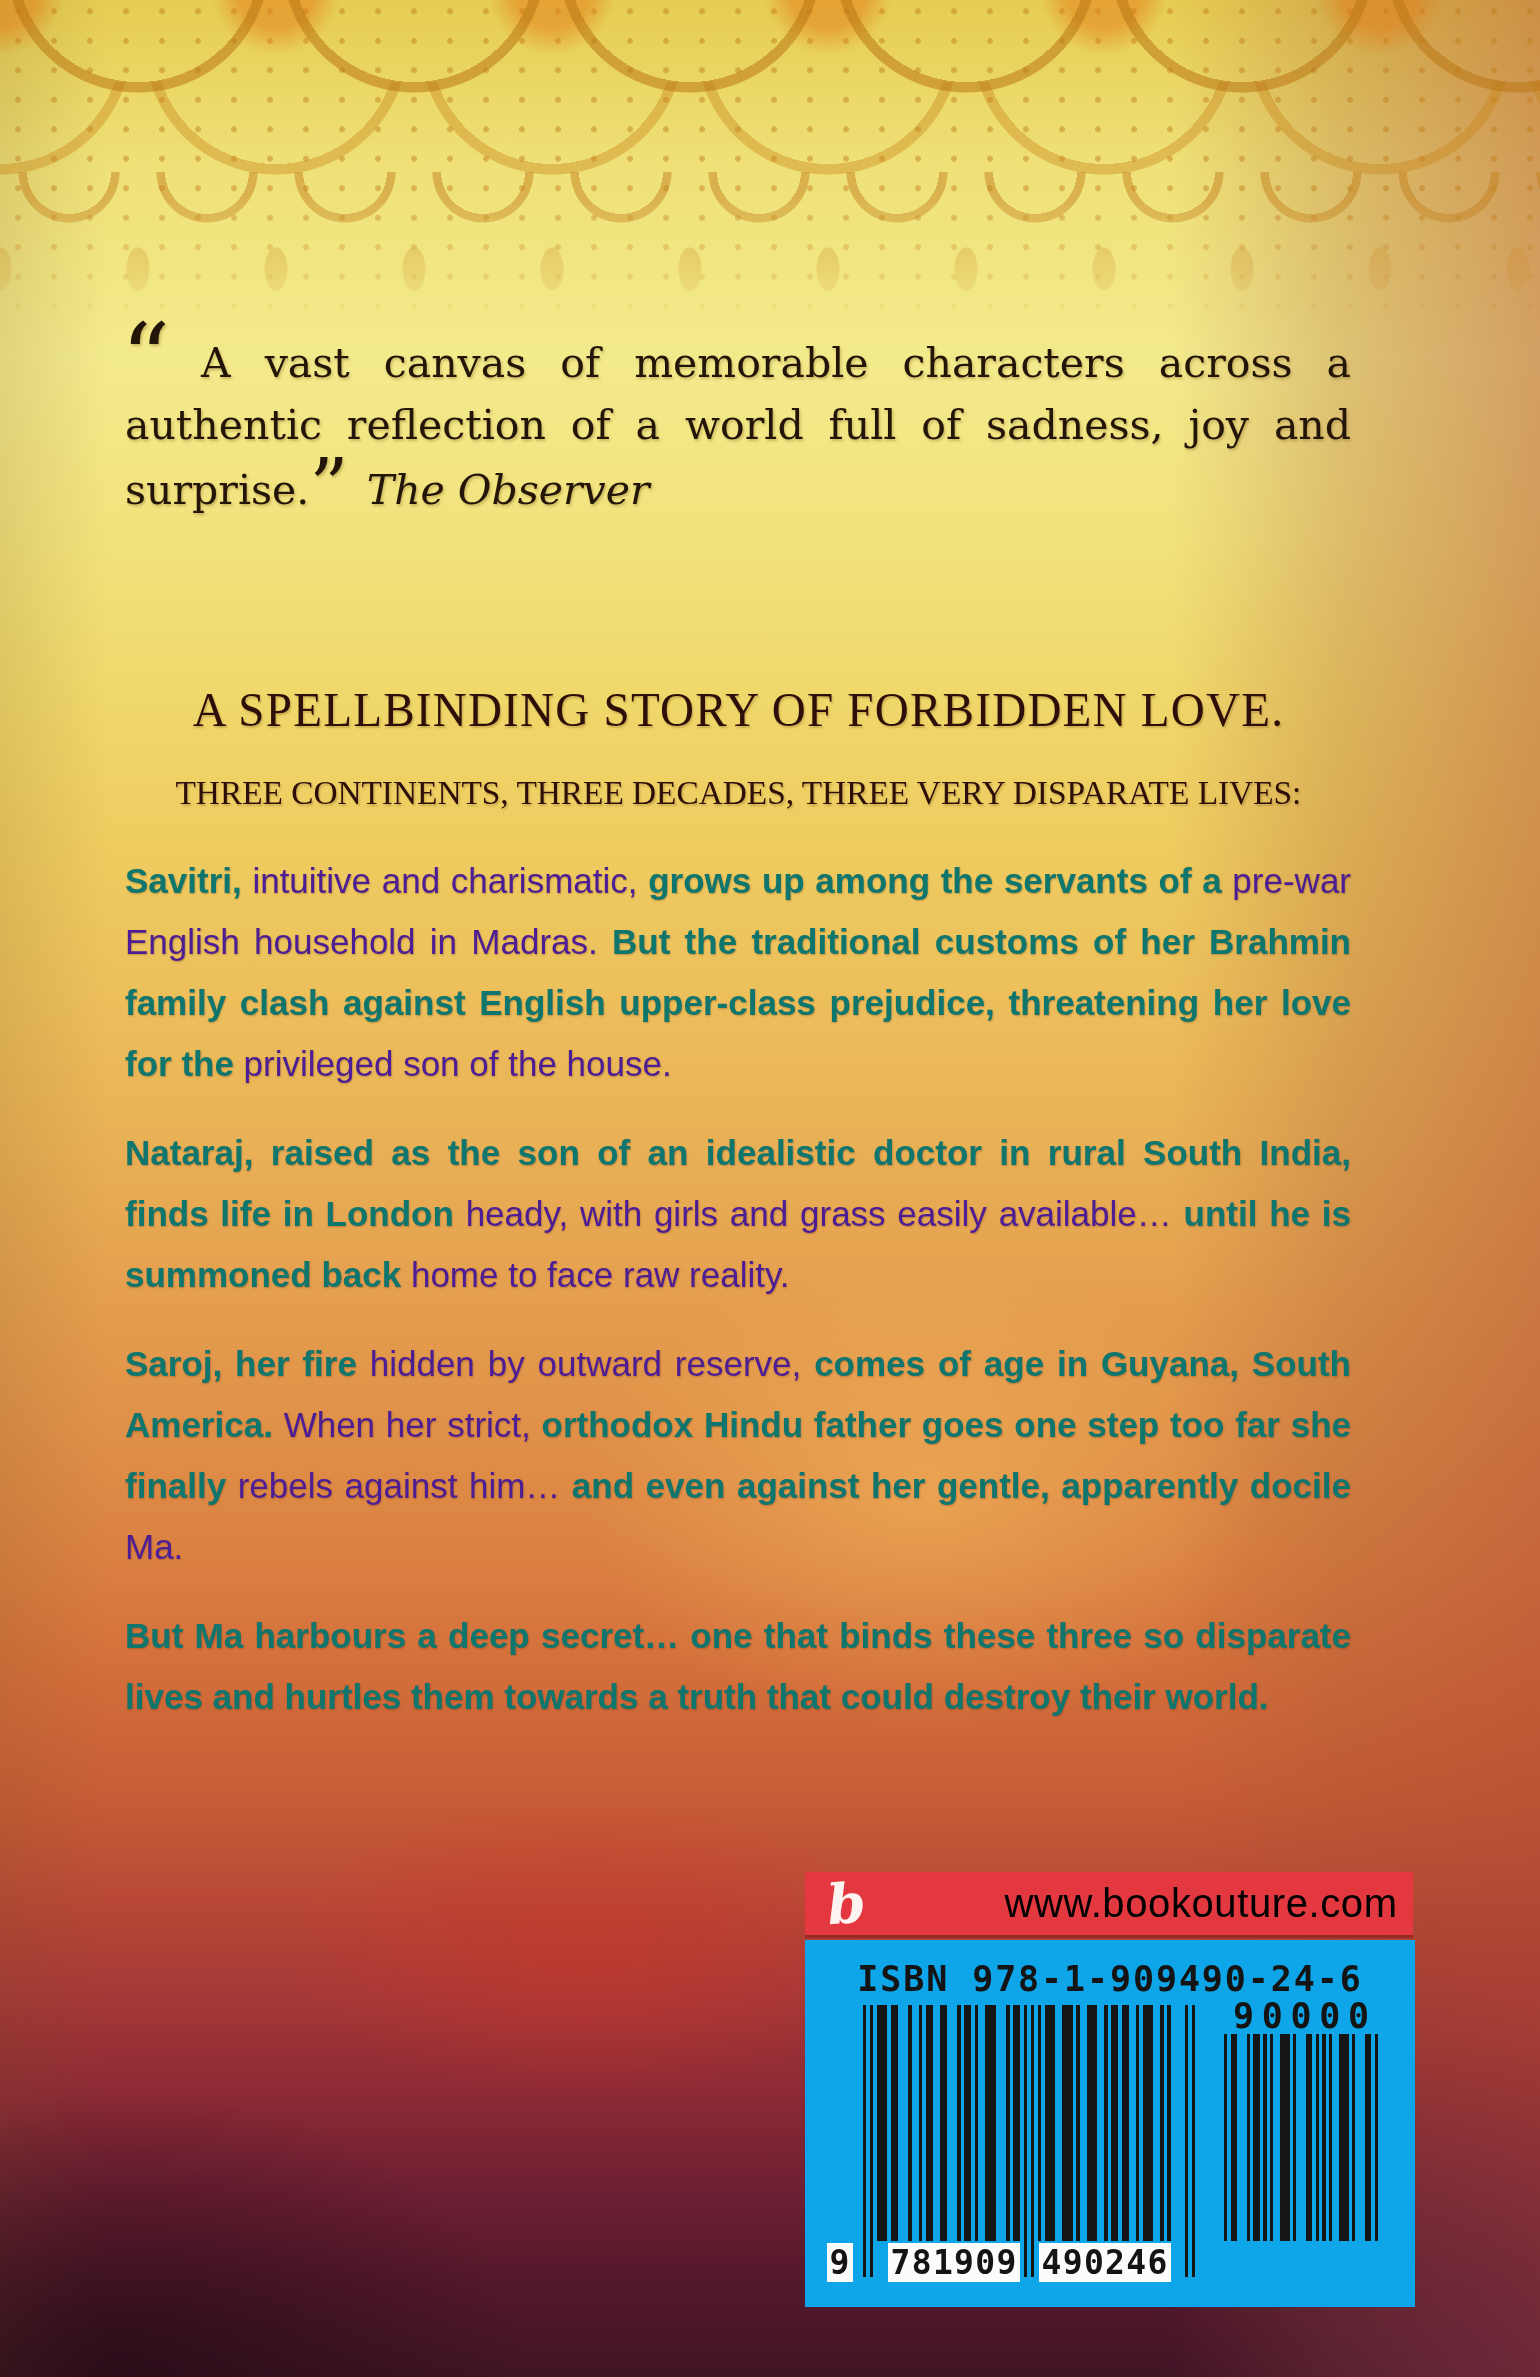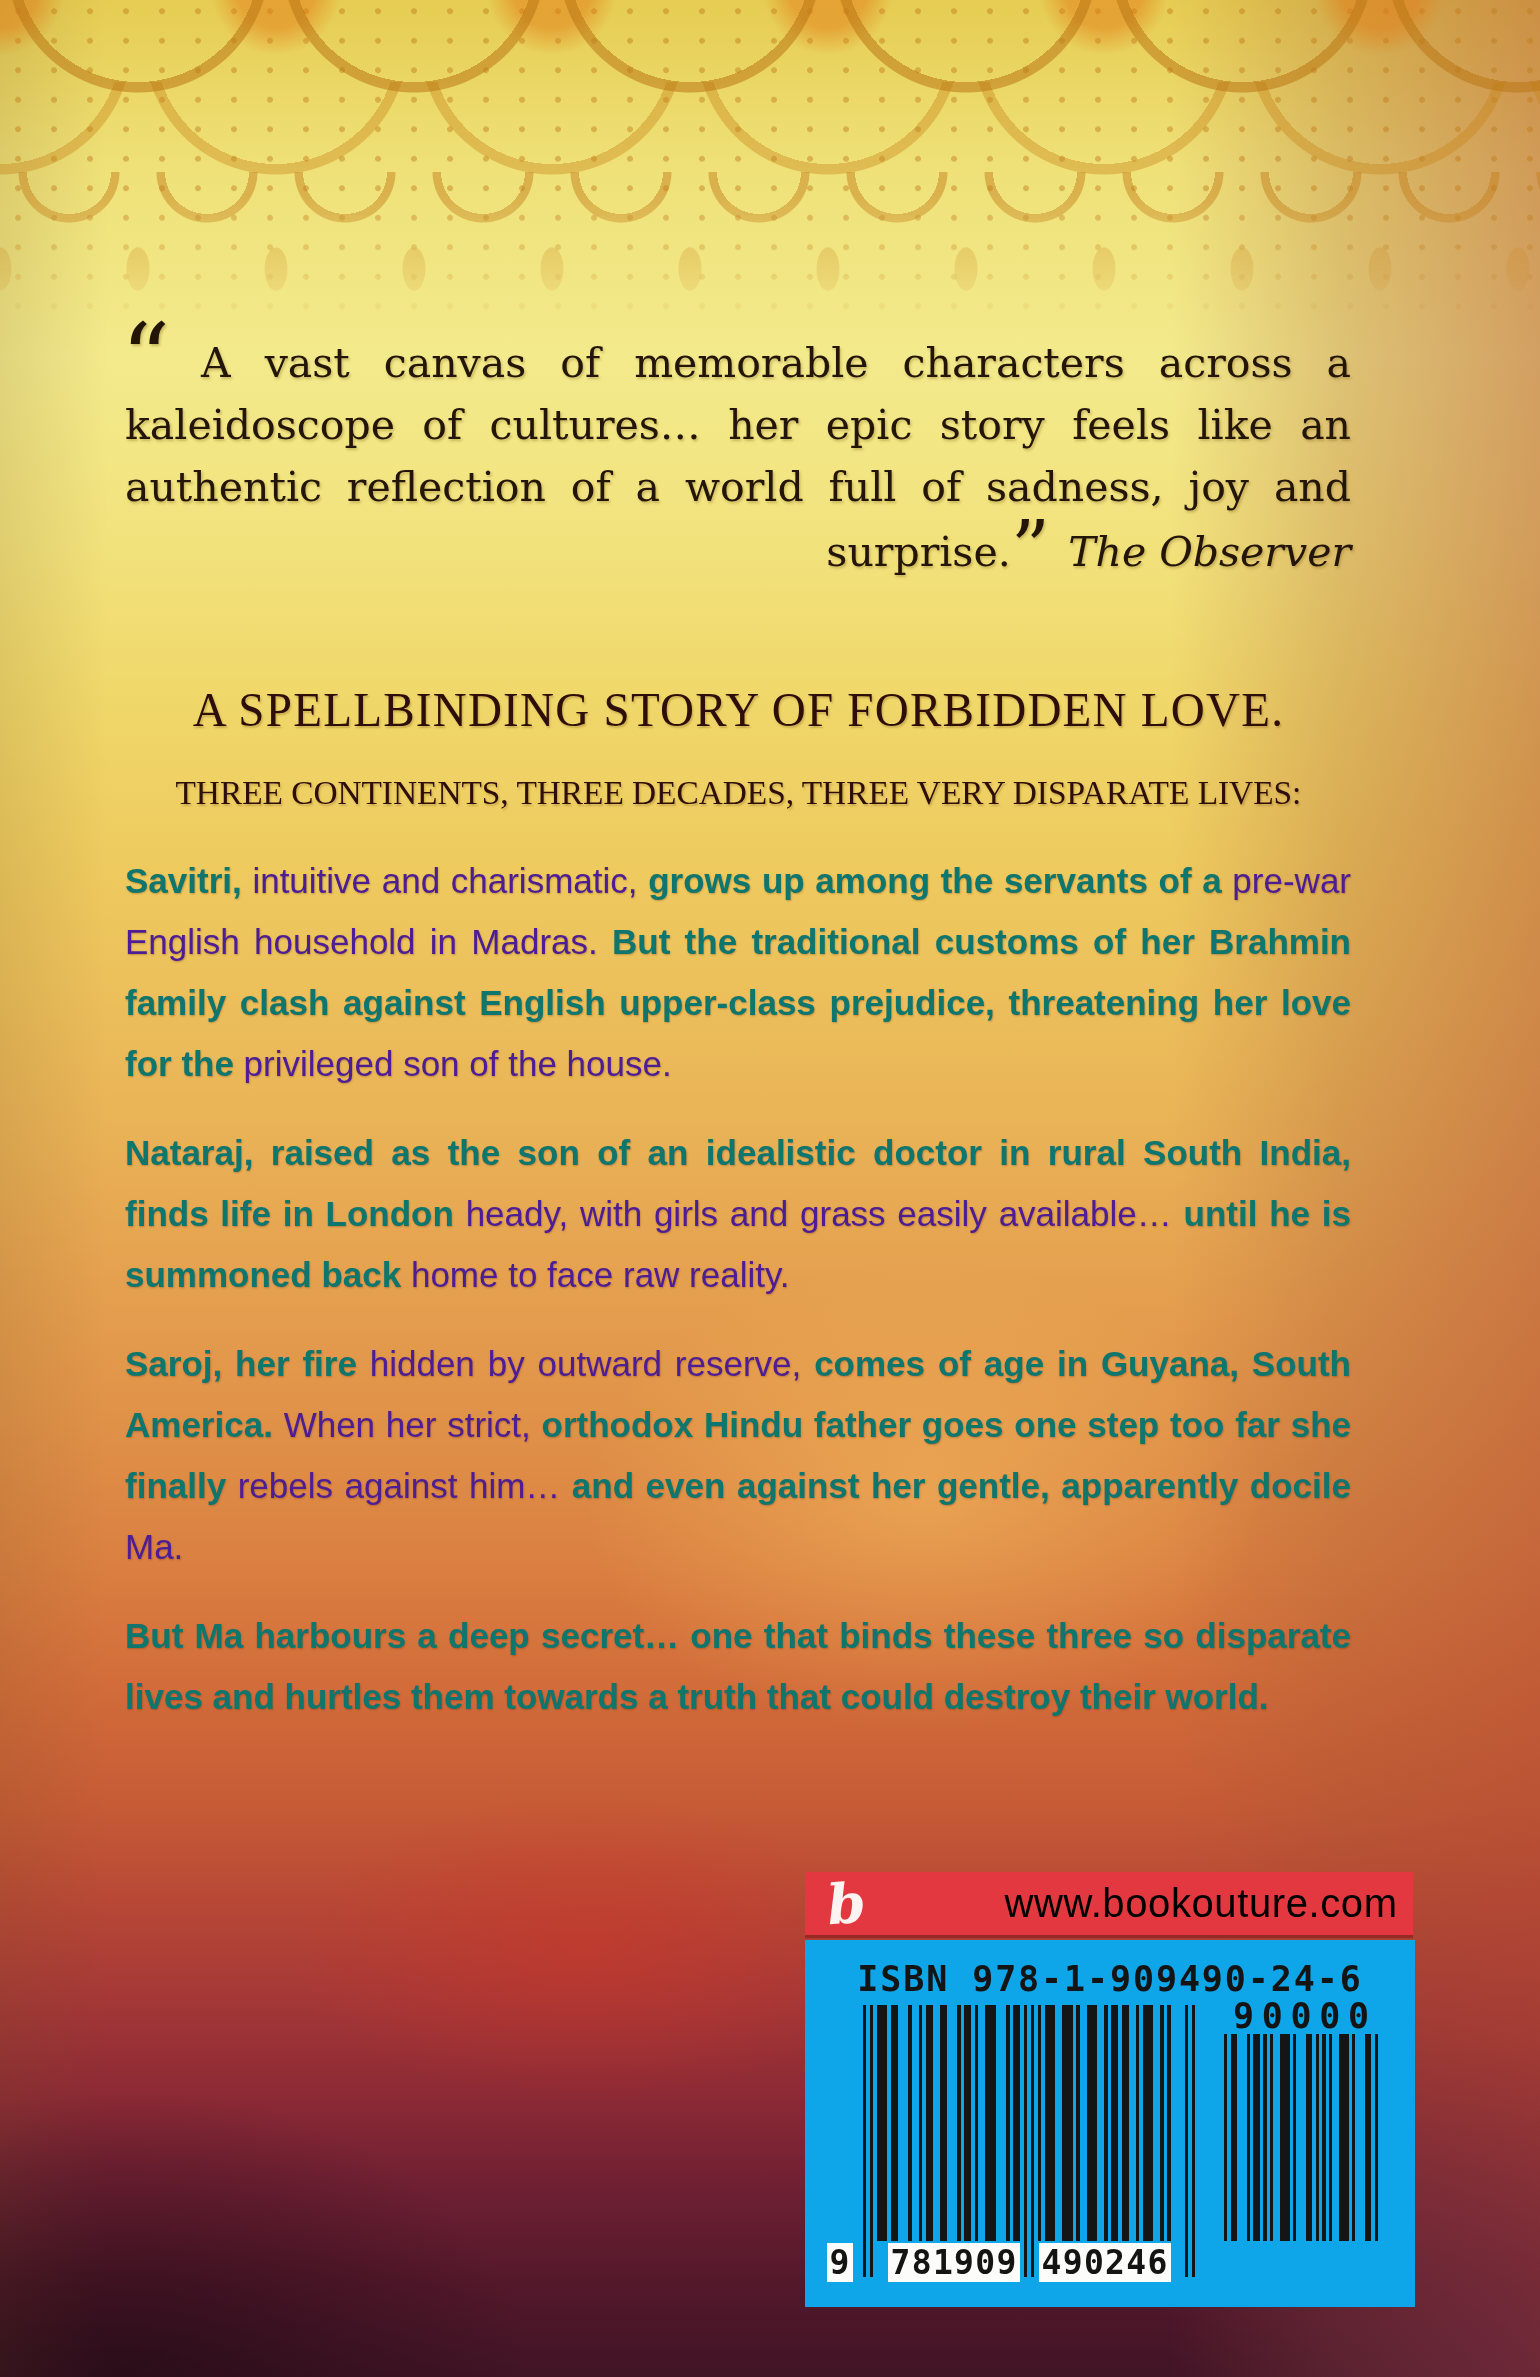--- a/index.html
+++ b/index.html
@@ -48,21 +48,21 @@
     position:absolute;left:125px;top:332px;width:1226px;
     font-family:"DejaVu Serif",serif;font-size:41px;color:#241509;
     text-shadow:1.3px 1.9px 2.6px rgba(120,90,20,0.35);
   }
   .quote-open{
     position:absolute;left:-3.9px;top:-22px;font-size:96px;line-height:1;
     color:#241509;letter-spacing:-5.1px;
   }
   .quote-line{line-height:62px;text-align:justify;text-align-last:justify;white-space:nowrap;}
   .quote-line.first{text-indent:76px;}
-  .quote-last{line-height:62px;text-align:right;margin-top:2.6px;}
+  .quote-last{line-height:62px;text-align:left;margin-top:2.6px;}
   .close-mark{font-size:77px;line-height:0;position:relative;top:9px;letter-spacing:-3.9px;margin-right:22px;}
   .attribution{font-style:italic;}
   
   .headline,.subheadline{
     position:absolute;left:125px;width:1226px;text-align:center;
     font-family:"Liberation Serif",serif;color:#2d0e08;white-space:nowrap;
     text-shadow:1.3px 1.9px 1.9px rgba(120,80,20,0.30);
   }
   .headline{top:681px;font-size:49px;letter-spacing:1.3px;}
   .headline>span{display:inline-block;transform:scaleX(0.96);transform-origin:center;}
@@ -117,21 +117,20 @@
 </style>
 </head>
 <body>
 
 <div class="lace"></div>
 
 <div class="quote">
   <span class="quote-open">“</span>
   <div id="quote-lines">
       <div class="quote-line first">A vast canvas of memorable characters across a</div>
-      <div class="quote-line">kaleidoscope of cultures… her epic story feels like an</div>
       <div class="quote-line">authentic reflection of a world full of sadness, joy and</div>
     </div>
   <div class="quote-last">
     <span>surprise.</span><span class="close-mark">”</span><span class="attribution">The Observer</span>
   </div>
 </div>
 
 <div class="headline"><span>A SPELLBINDING STORY OF FORBIDDEN LOVE.</span></div>
 <div class="subheadline"><span>THREE CONTINENTS, THREE DECADES, THREE VERY DISPARATE LIVES:</span></div>
 

